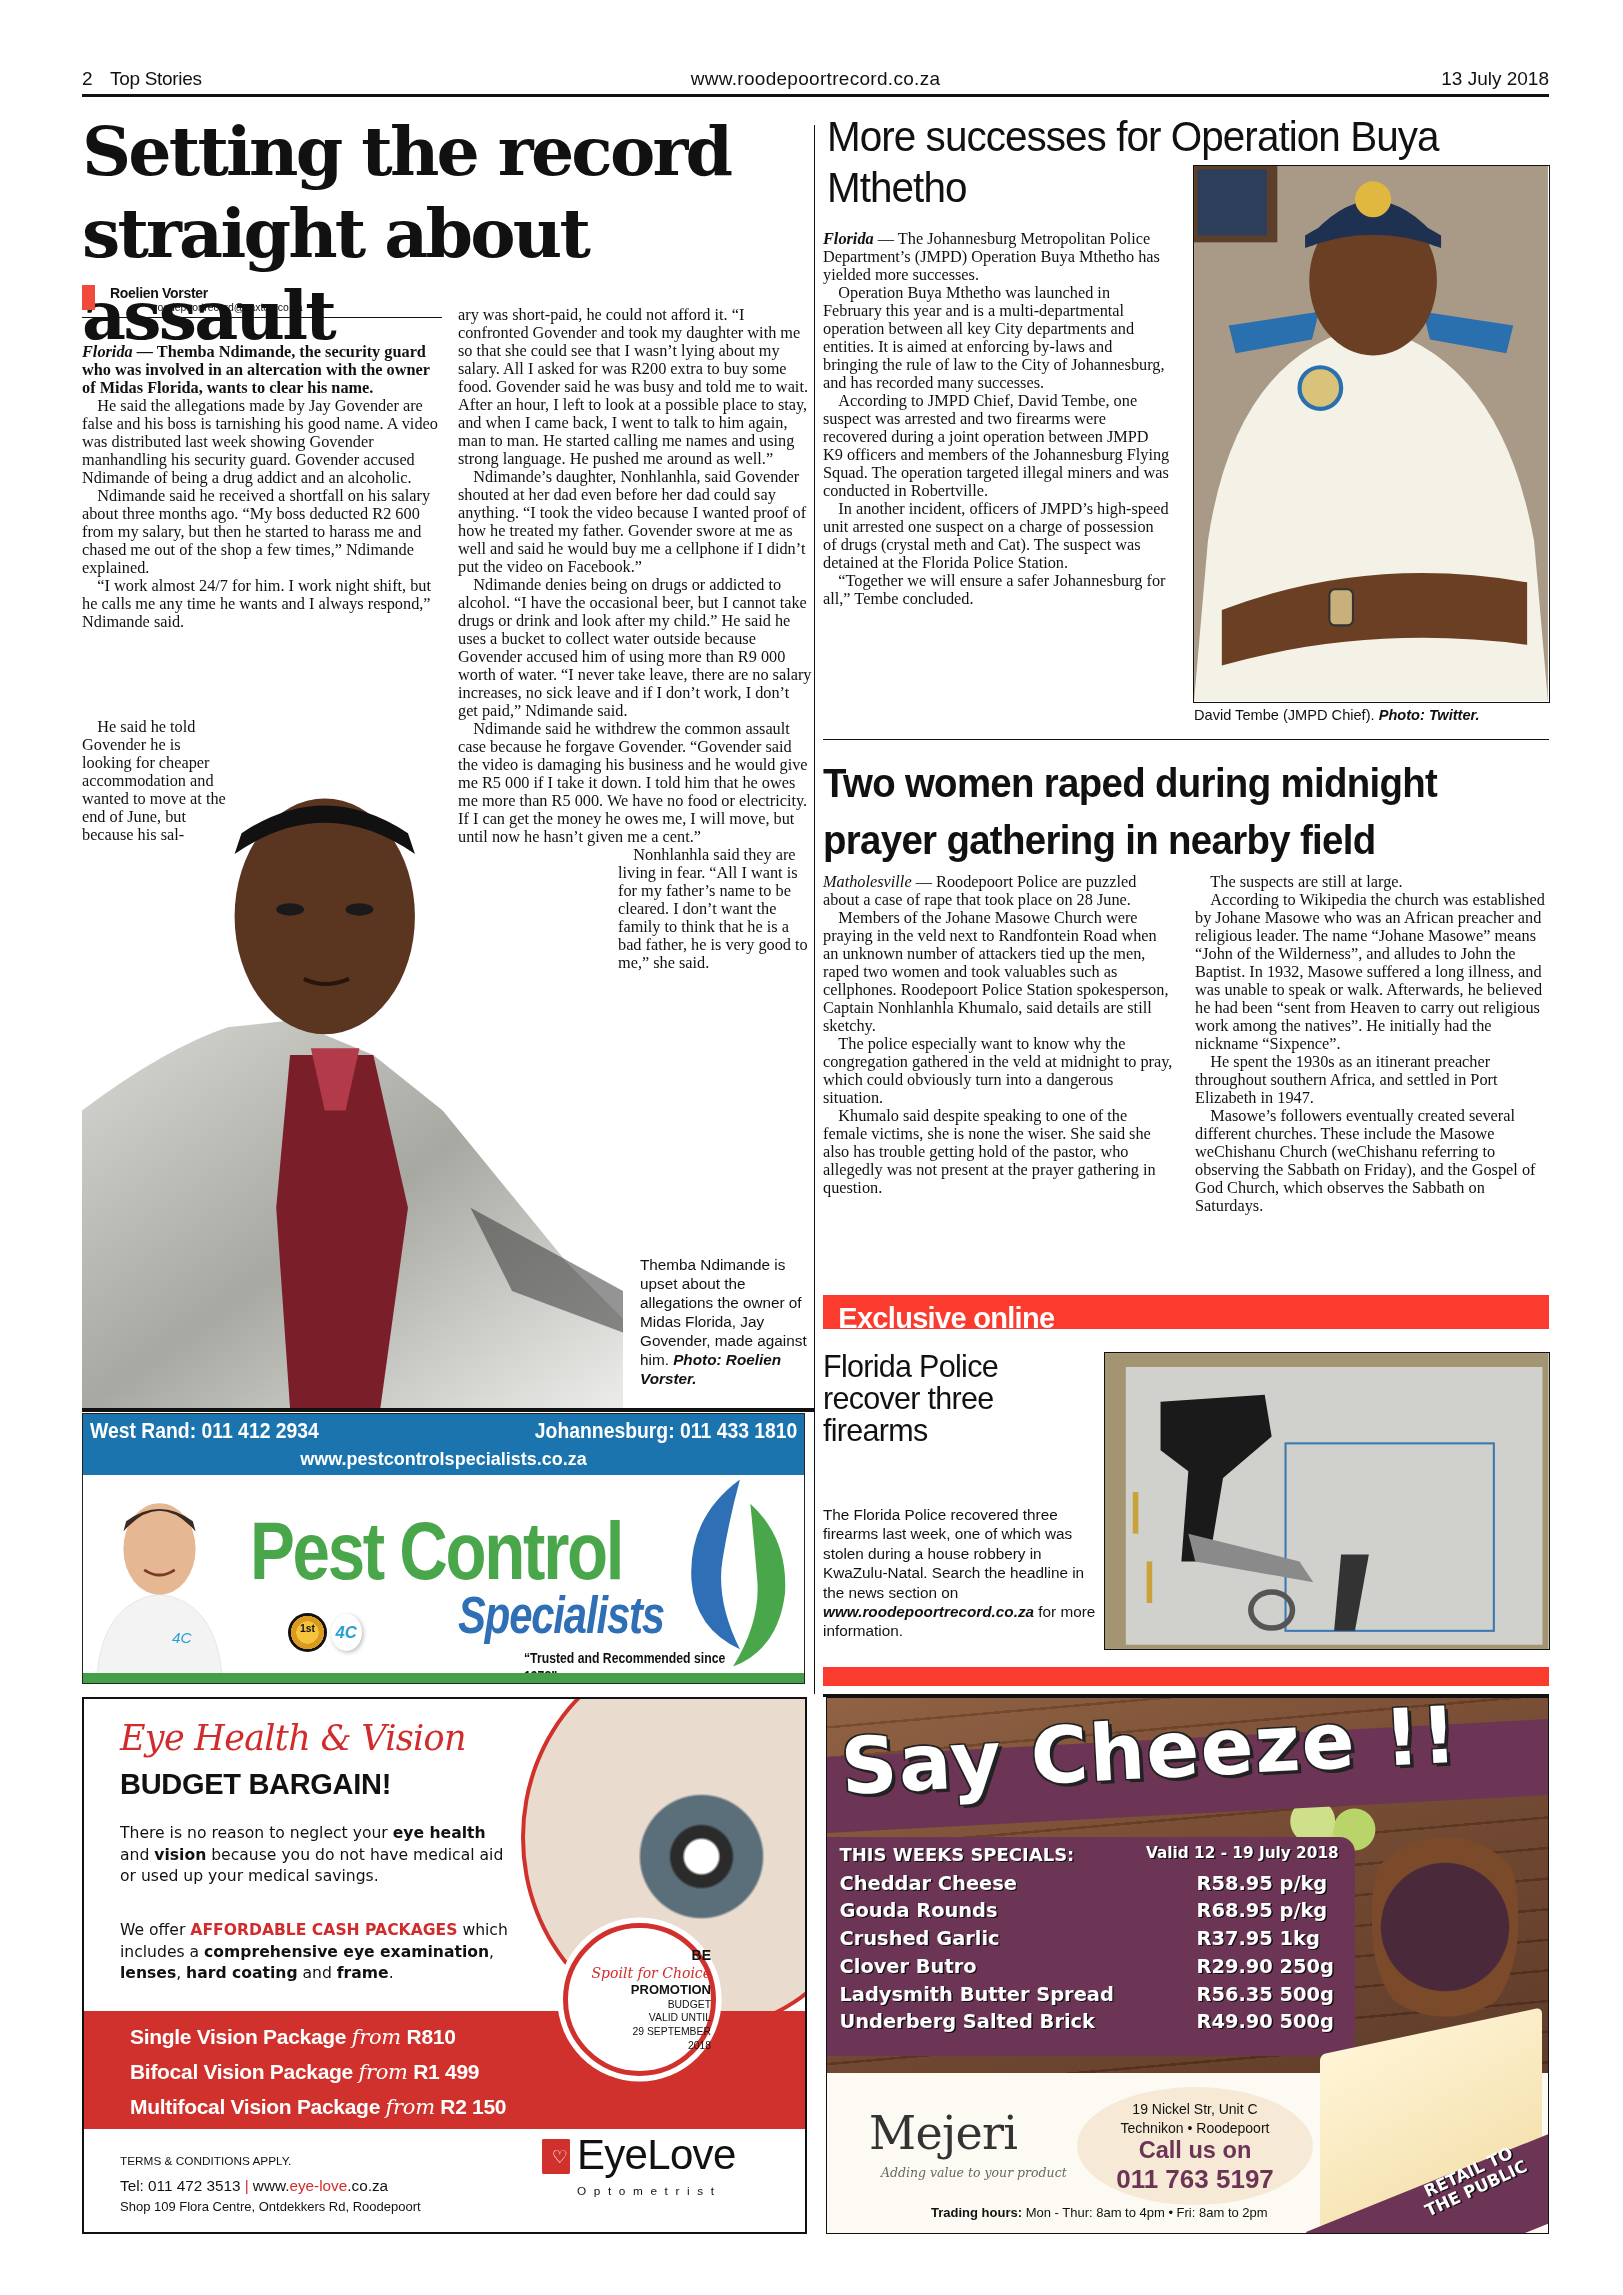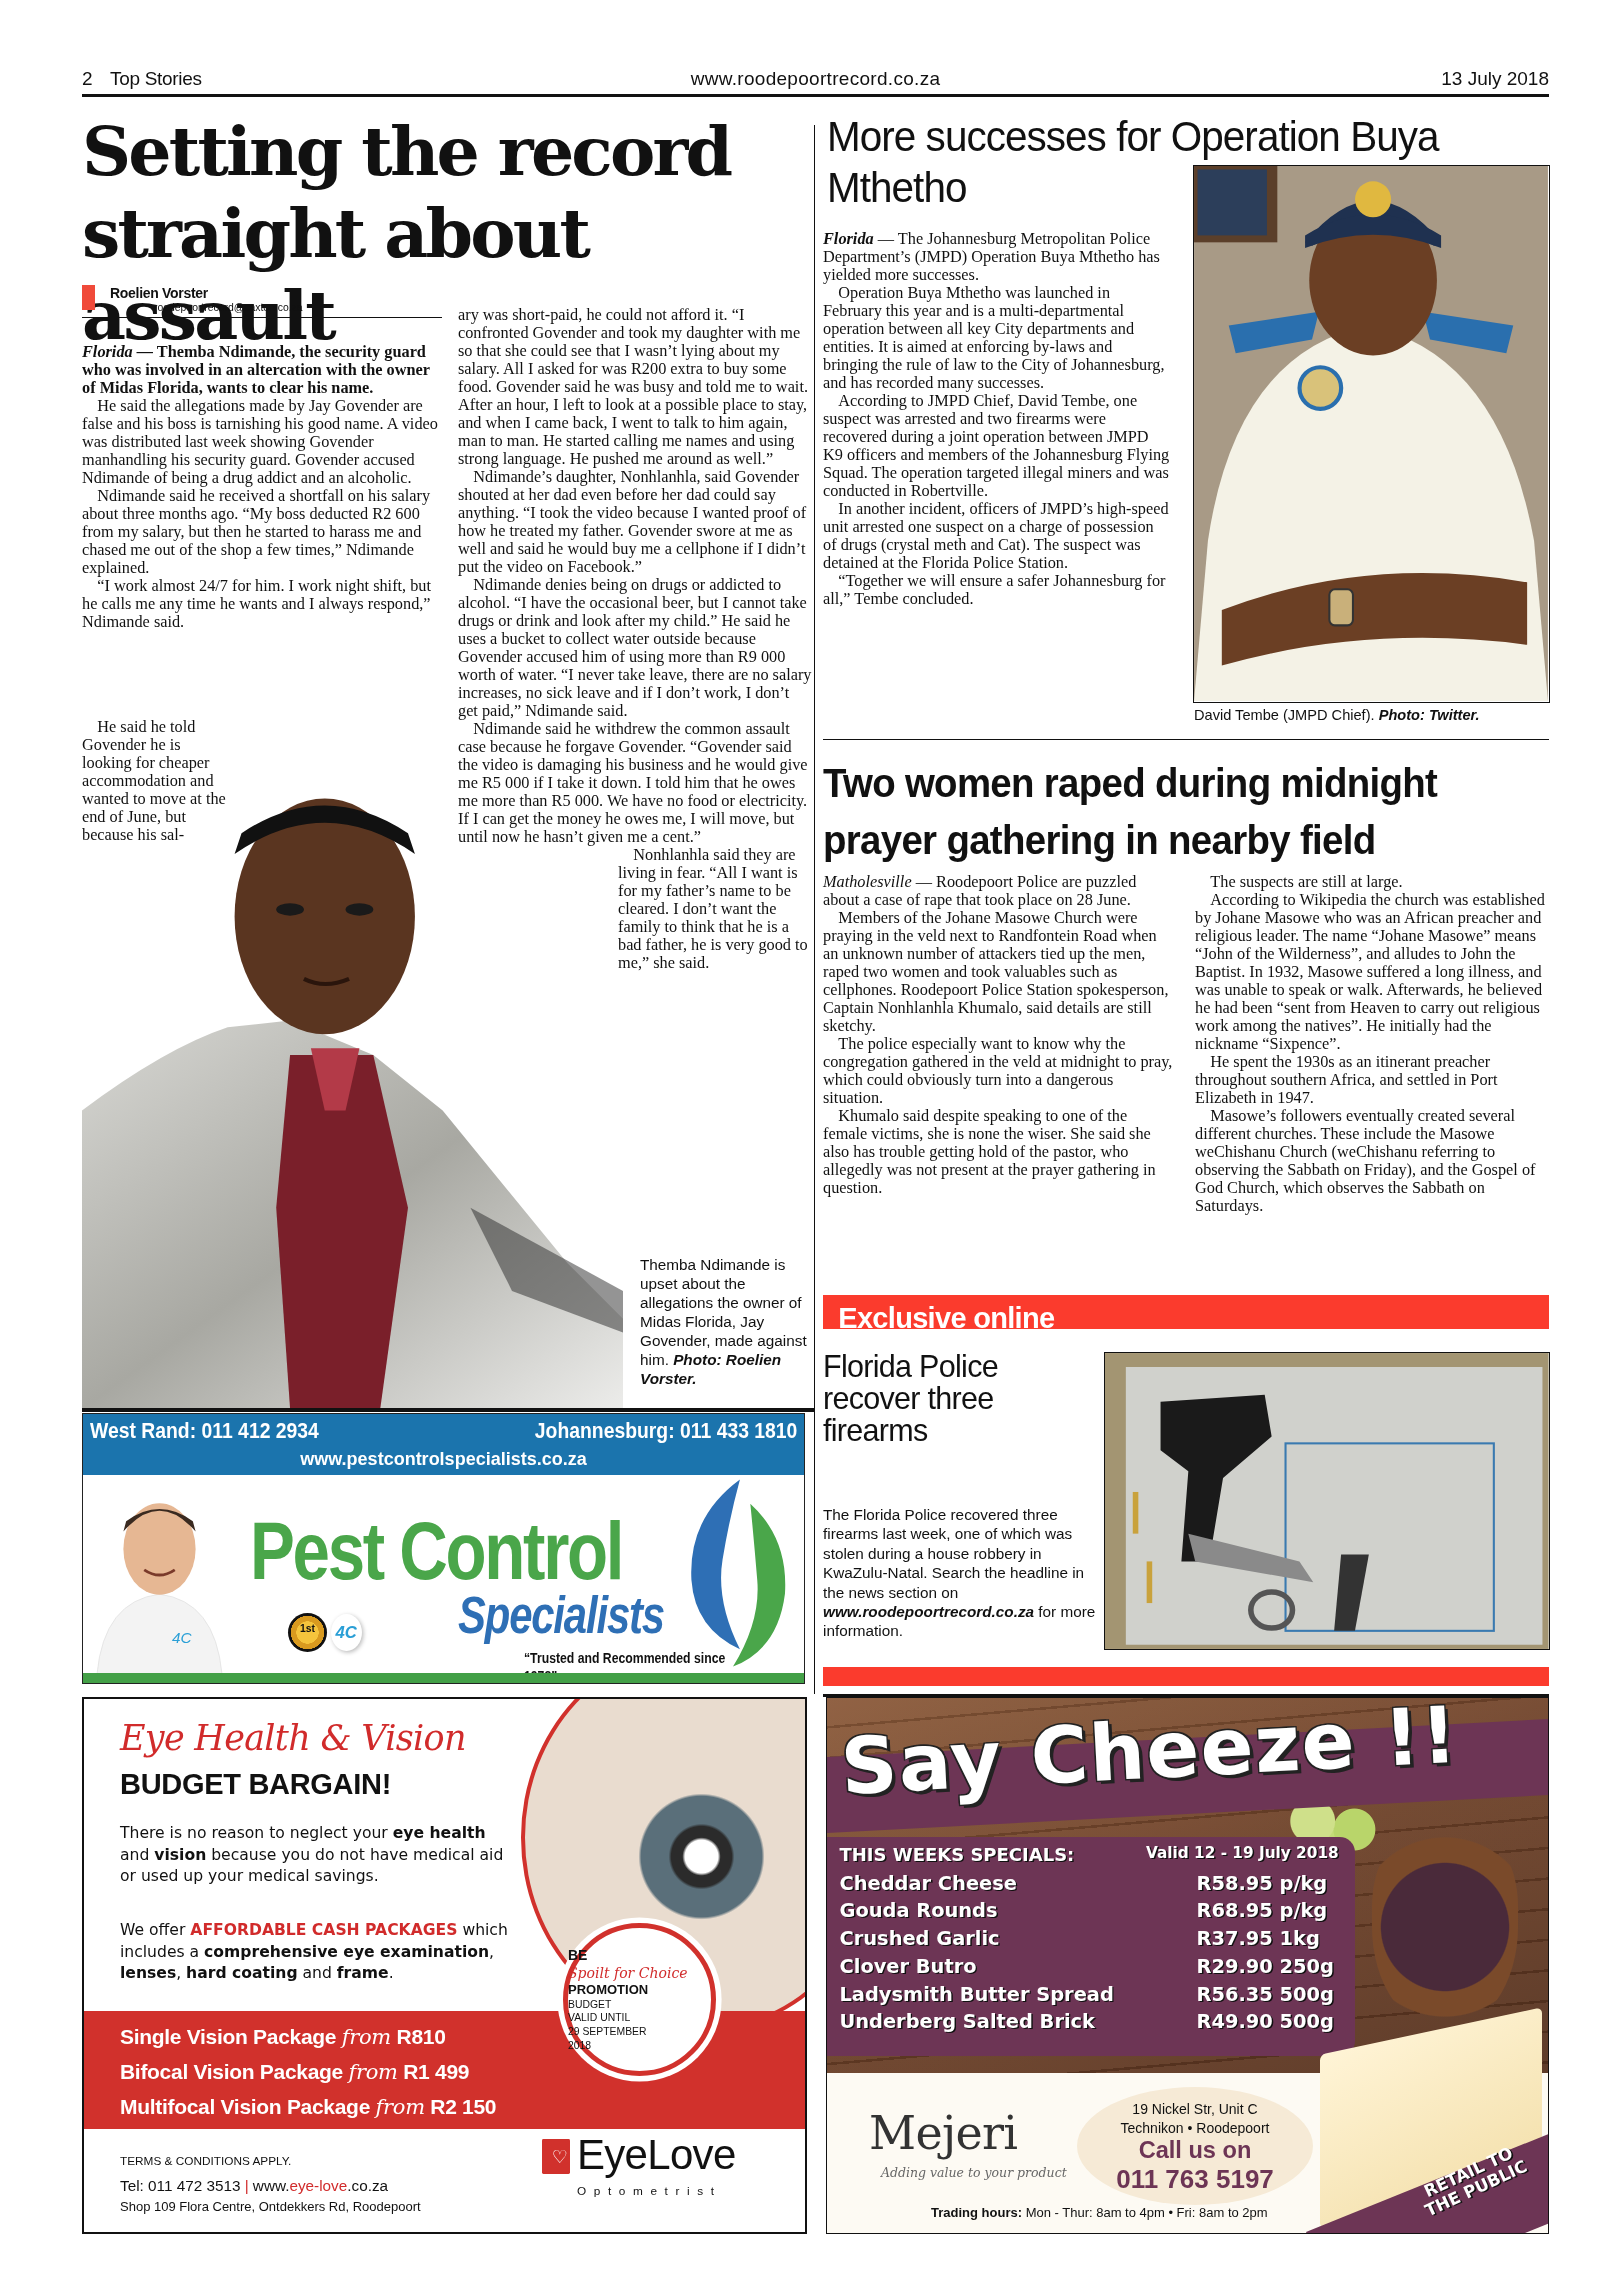--- a/index.html
+++ b/index.html
@@ -78,29 +78,29 @@
   .pest .swoosh { position: absolute; left: 591px; top: 62px; width: 118px; height: 194px; }
 
   
   .eye { top: 1697px; left: 82px; width: 725px; height: 537px; border: 2.1px solid #111; overflow: hidden; background: #fff; }
   .eye .script { position: absolute; left: 36px; top: 19.4px; font-family: "DejaVu Serif", serif; font-style: italic; font-size: 35px; color: #d12b2b; letter-spacing: -0.7px; }
   .eye .bb { position: absolute; left: 36px; top: 69px; font-family: "Liberation Sans", sans-serif; font-weight: bold; font-size: 29px; color: #111; letter-spacing: -0.3px; }
   .eye .p1 { position: absolute; left: 36px; top: 124px; width: 389px; font-family: "DejaVu Sans", sans-serif; font-size: 15.6px; line-height: 21.5px; color: #111; }
   .eye .p2 { position: absolute; left: 36px; top: 221px; width: 416px; font-family: "DejaVu Sans", sans-serif; font-size: 15.6px; line-height: 21.5px; color: #111; }
   .eye .red-t { color: #d12b2b; font-weight: bold; }
   .eye .band { position: absolute; left: 0; top: 312px; width: 100%; height: 118px; background: #d1312c; }
-  .eye .pk { position: absolute; left: 36px; font-family: "Liberation Sans", sans-serif; font-weight: bold; font-size: 21px; color: #fff; letter-spacing: -0.3px; }
+  .eye .pk { position: absolute; left: 46px; font-family: "Liberation Sans", sans-serif; font-weight: bold; font-size: 21px; color: #fff; letter-spacing: -0.3px; }
   .eye .pk i { font-family: "DejaVu Serif", serif; font-weight: normal; font-size: 21px; }
   .eye .terms { position: absolute; left: 36px; top: 455px; font-family: "Liberation Sans", sans-serif; font-size: 11.8px; color: #111; }
   .eye .tel { position: absolute; left: 36px; top: 478px; font-family: "Liberation Sans", sans-serif; font-size: 15.3px; color: #111; }
   .eye .tel .sep { color: #d12b2b; padding: 0 4.2px; }
   .eye .tel .rd { color: #d12b2b; }
   .eye .addr { position: absolute; left: 36px; top: 500px; font-family: "Liberation Sans", sans-serif; font-size: 13px; color: #111; }
   .eye .circle-photo { position: absolute; left: 437px; top: -56px; width: 361px; height: 389px; border-radius: 50%; border: 4.2px solid #d1312c; overflow: hidden; background: radial-gradient(circle at 50% 55%, #fff 0 6%, #2b2b2b 7% 11%, #5a6f7a 12% 22%, #e9dccf 23% 100%); }
-  .eye .promo { position: absolute; left: 479px; top: 224px; width: 153px; height: 153px; border-radius: 50%; background: #fff; border: 5.6px solid #d1312c; box-shadow: 0 0 0 5.6px #fff; text-align: left; font-family: "Liberation Sans", sans-serif; }
+  .eye .promo { position: absolute; left: 479px; top: 224px; width: 153px; height: 153px; border-radius: 50%; background: #fff; border: 5.6px solid #d1312c; box-shadow: 0 0 0 5.6px #fff; text-align: right; font-family: "Liberation Sans", sans-serif; }
   .eye .promo .be { margin-top: 19.4px; font-weight: bold; font-size: 14px; }
   .eye .promo .spoilt { font-family: "DejaVu Serif", serif; font-style: italic; color: #d12b2b; font-size: 14px; margin-top: 1.4px; }
   .eye .promo .promotion { font-weight: bold; font-size: 13px; margin-top: 1.4px; }
   .eye .promo .offer { font-size: 10.4px; line-height: 12.5px; margin-top: 1.4px; }
   .eye .logo { position: absolute; left: 458px; top: 436px; width: 236px; height: 69px; }
   .eye .logo .mark { position: absolute; left: 0; top: 4.2px; width: 28px; height: 35px; background: #d1312c; border-radius: 1.4px; }
   .eye .logo .heart { position: absolute; left: 9.7px; top: 12.5px; color: #fff; font-size: 18px; line-height: 18px; }
   .eye .logo .name { position: absolute; left: 35px; top: -4.2px; font-family: "Liberation Sans", sans-serif; font-size: 42px; color: #111; letter-spacing: -0.7px; }
   .eye .logo .sub { position: absolute; left: 35px; top: 49px; font-family: "Liberation Sans", sans-serif; font-size: 11.8px; letter-spacing: 7.6px; color: #111; }
 

